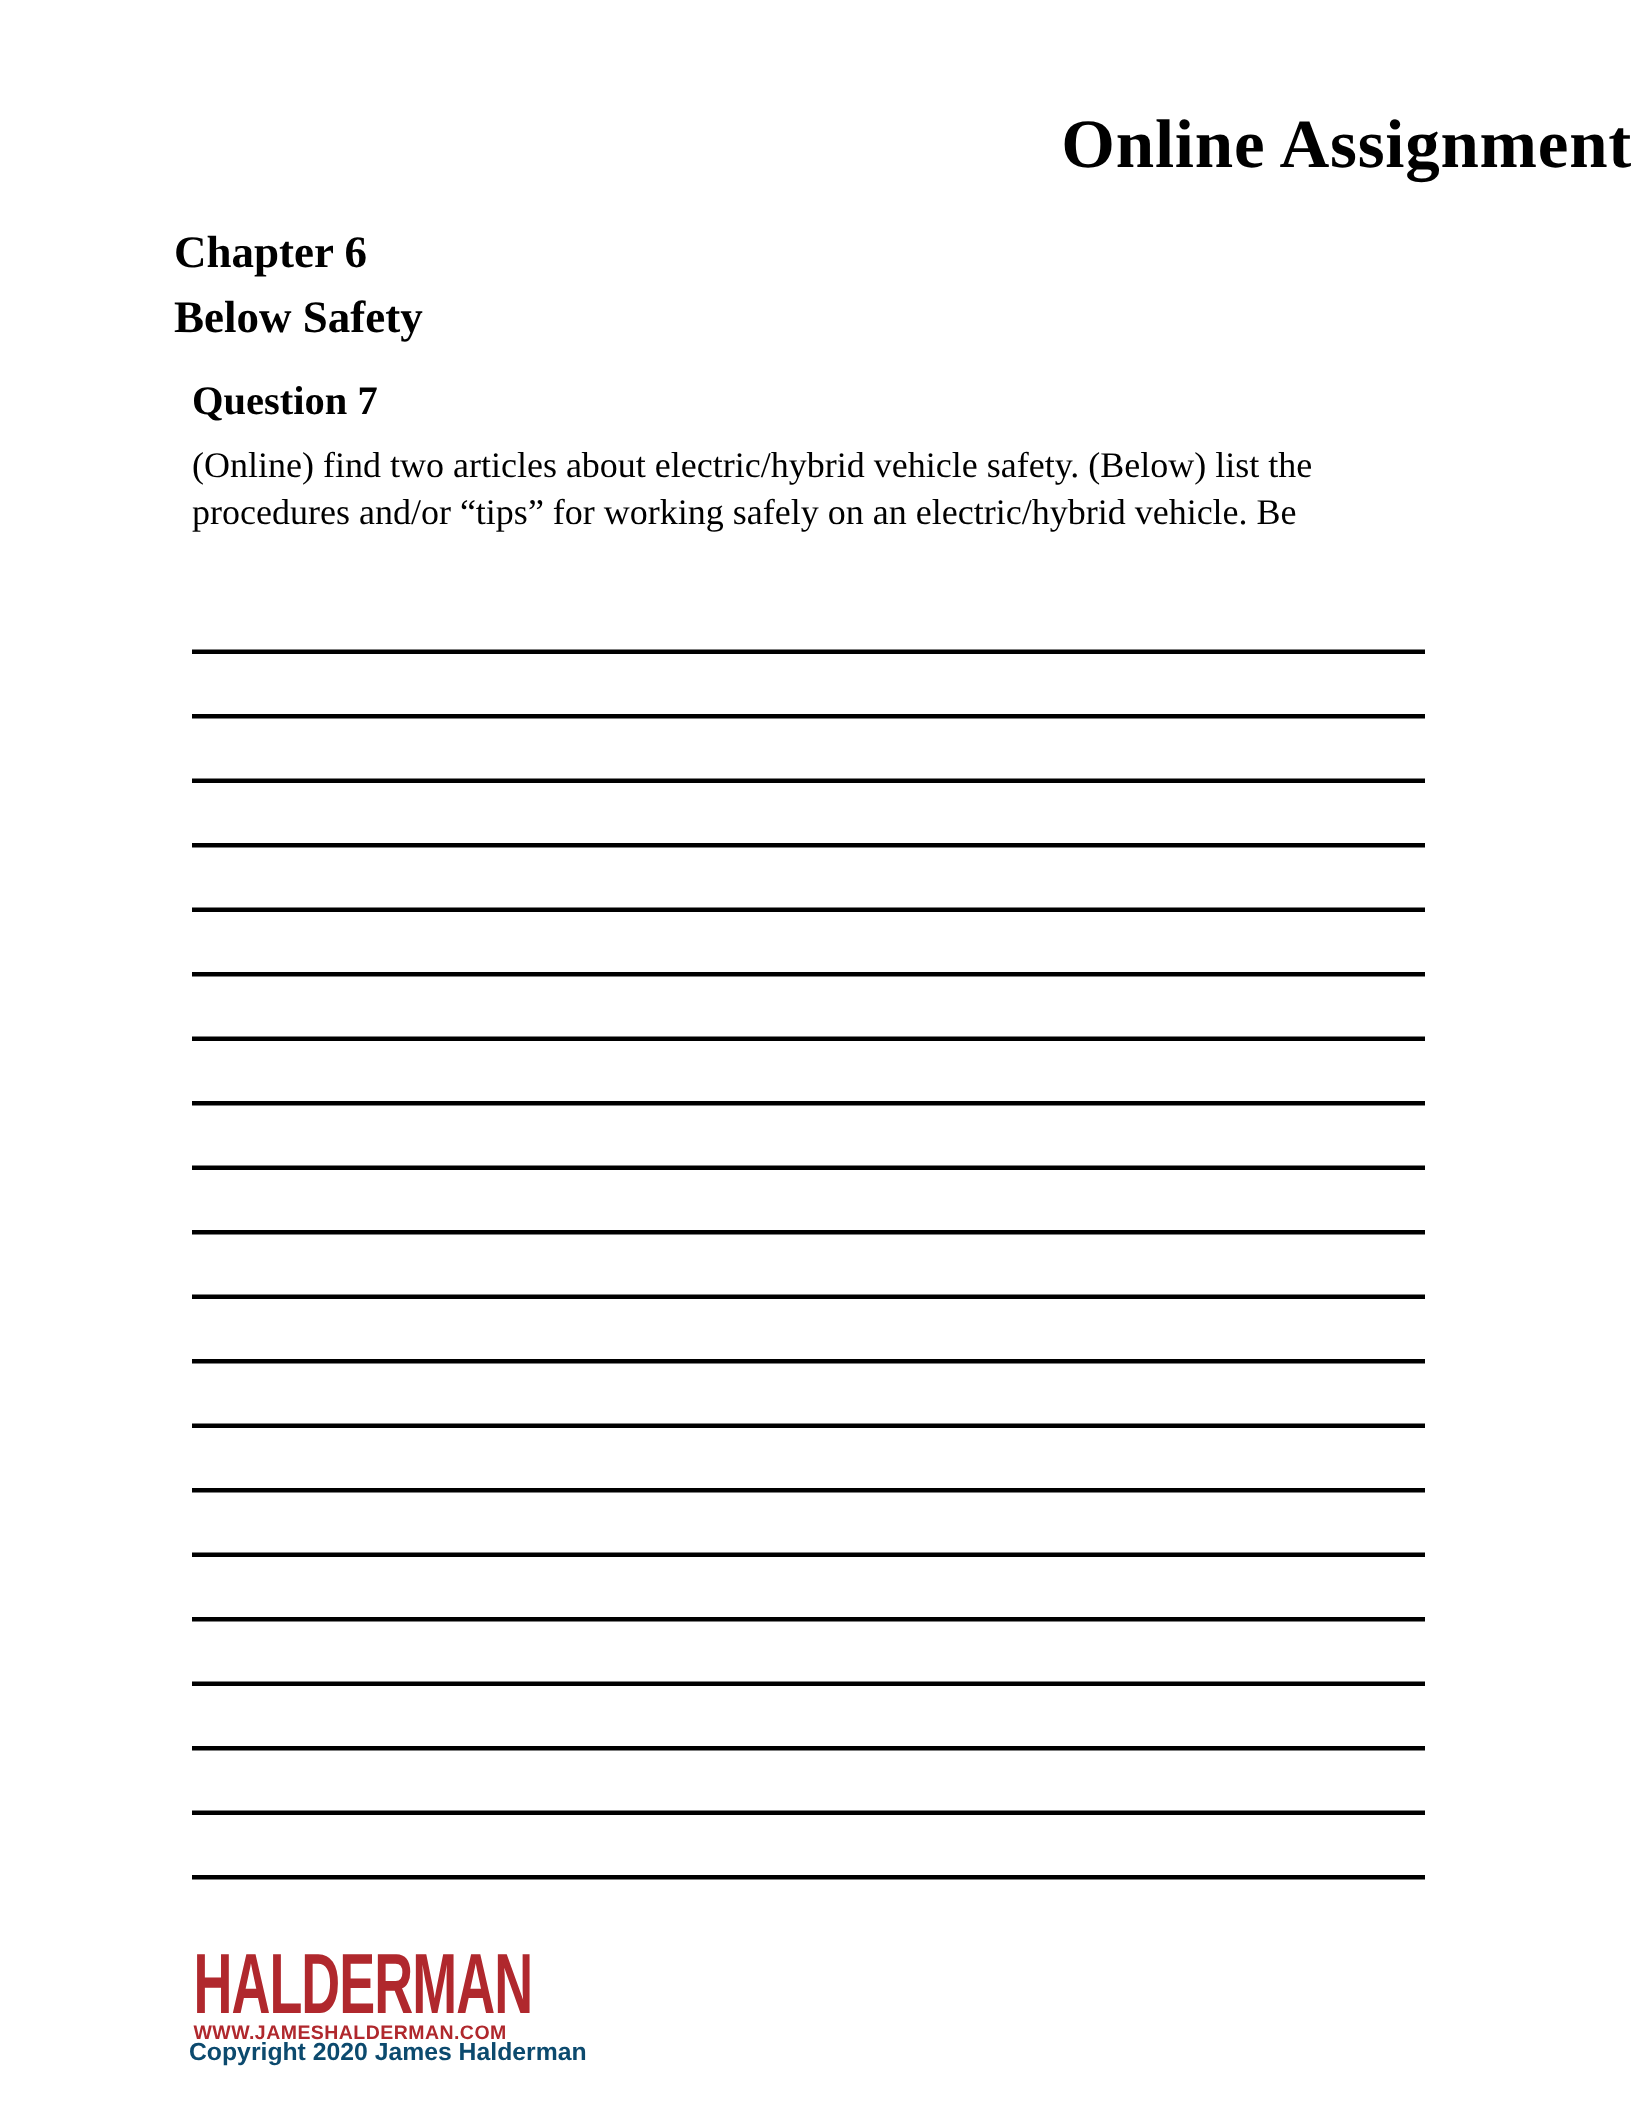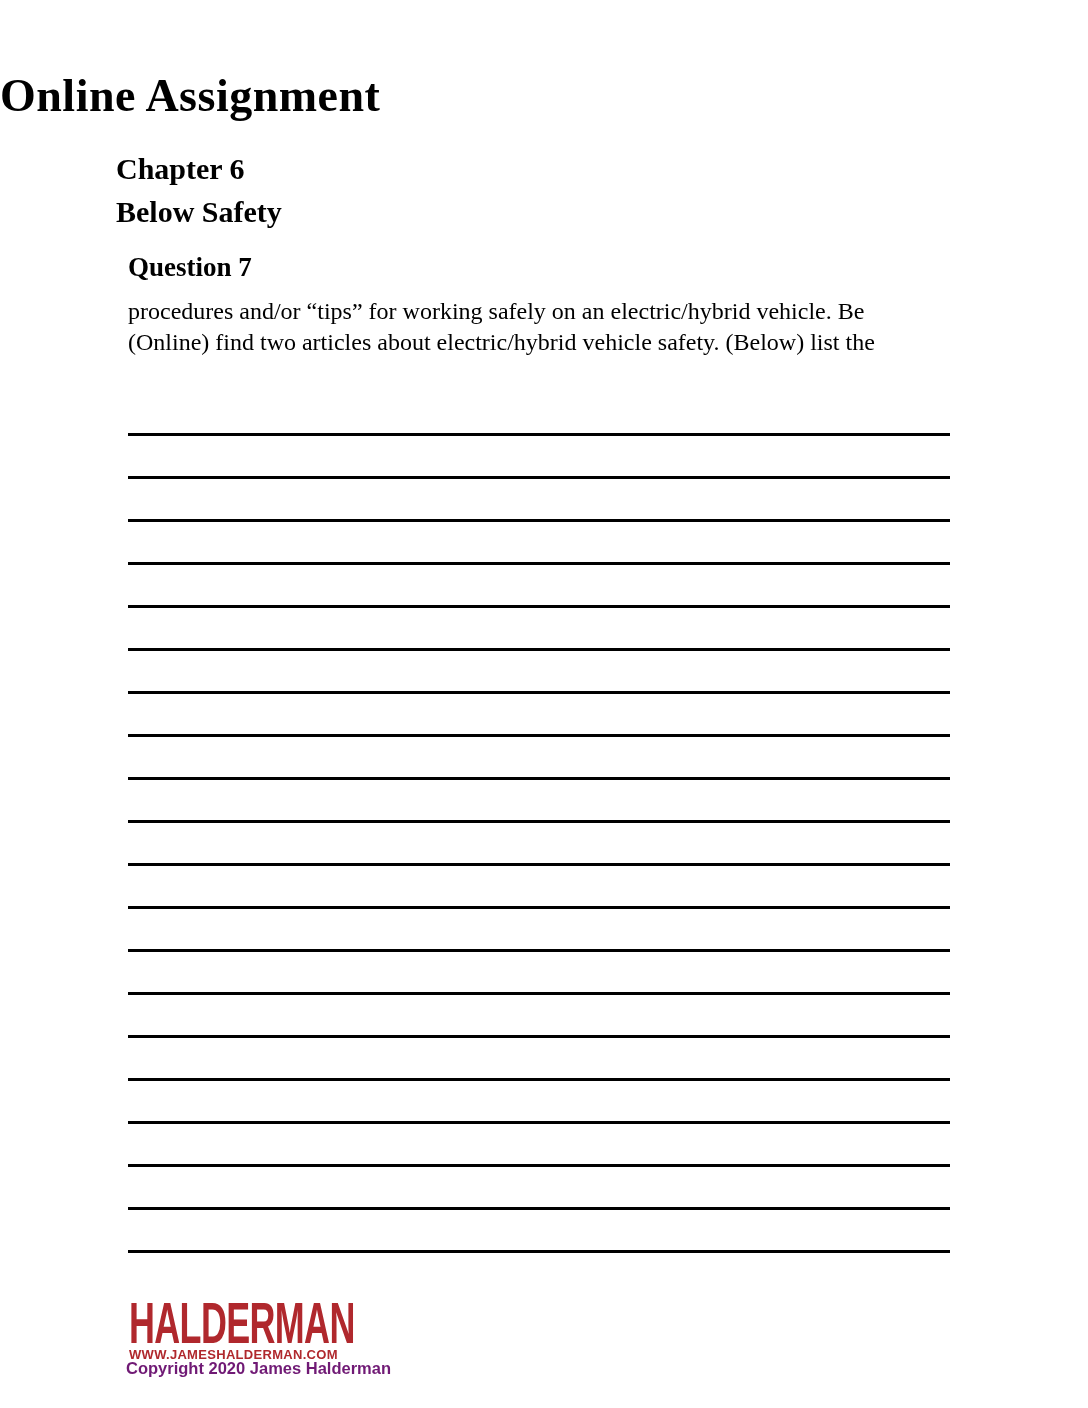--- a/index.html
+++ b/index.html
@@ -11,21 +11,21 @@
     background: #ffffff;
     overflow: hidden;
     font-family: "Liberation Serif", serif;
     color: #000000;
   }
   .doc-title {
     position: absolute;
     top: 73px;
     left: 0;
     width: 1088px;
-    text-align: left;
+    text-align: right;
     font-size: 46px;
     font-weight: bold;
     line-height: 1;
     letter-spacing: 0.5px;
   }
   .chapter-block {
     position: absolute;
     top: 147px;
     left: 116px;
     font-size: 30px;
@@ -94,41 +94,41 @@
     white-space: nowrap;
   }
   .copyright-text {
     display: block;
     position: absolute;
     left: 0px;
     top: 64px;
     font-family: "Liberation Sans", sans-serif;
     font-weight: bold;
     font-size: 16.5px;
-    color: #701a75;
+    color: #0c4a6e;
     white-space: nowrap;
   }
 </style>
 </head>
 <body>
 
 <div class="page">
 
   <div class="doc-title">Online Assignment</div>
 
   <div class="chapter-block">
     <div>Chapter 6</div>
     <div>Below Safety</div>
   </div>
 
   <div class="question-label">Question 7</div>
 
   <div class="question-text">
+    <div class="qline">(Online) find two articles about electric/hybrid vehicle safety. (Below) list the</div>
     <div class="qline">procedures and/or “tips” for working safely on an electric/hybrid vehicle. Be</div>
-    <div class="qline">(Online) find two articles about electric/hybrid vehicle safety. (Below) list the</div>
   </div>
 
   <div class="answer-area">
       <div class="answer-line"></div>
       <div class="answer-line"></div>
       <div class="answer-line"></div>
       <div class="answer-line"></div>
       <div class="answer-line"></div>
       <div class="answer-line"></div>
       <div class="answer-line"></div>

